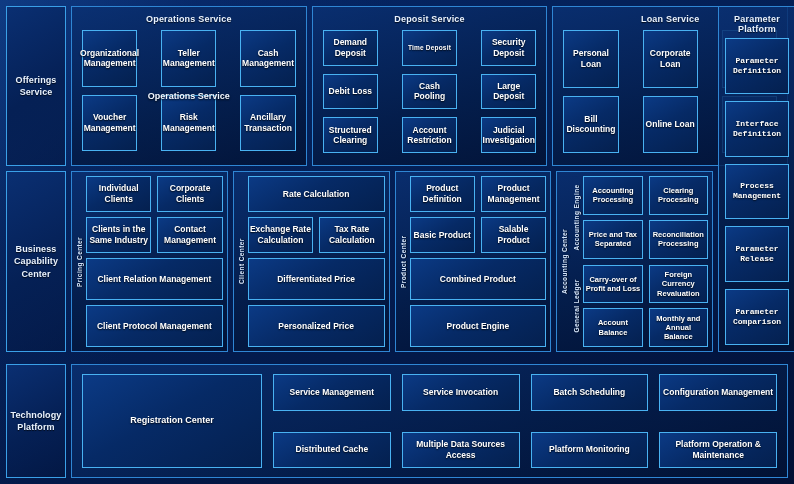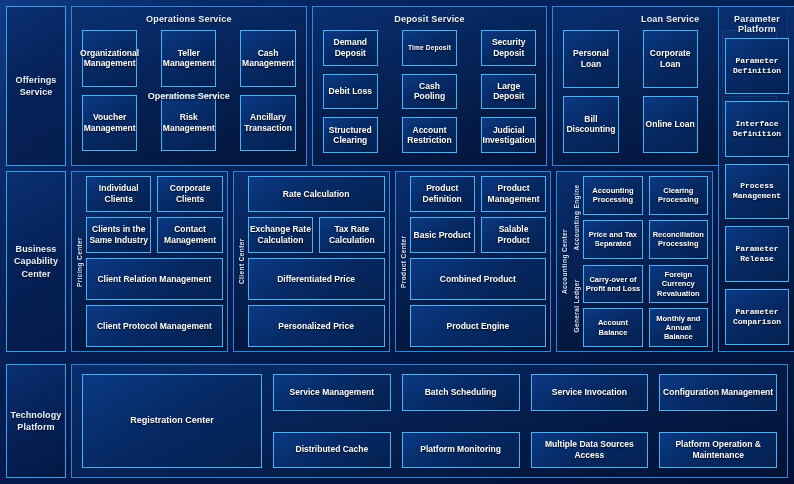--- a/index.html
+++ b/index.html
@@ -367,26 +367,26 @@
       <div class="panel" id="panel-technology">
 
         <div class="tile" id="tile-registration">Registration Center</div>
 
         <div class="tech-cols">
           <div class="tech-col">
             <div class="tile">Service Management</div>
             <div class="tile">Distributed Cache</div>
           </div>
           <div class="tech-col">
+            <div class="tile">Service Invocation</div>
+            <div class="tile">Multiple Data Sources Access</div>
+          </div>
+          <div class="tech-col">
             <div class="tile">Batch Scheduling</div>
             <div class="tile">Platform Monitoring</div>
-          </div>
-          <div class="tech-col">
-            <div class="tile">Service Invocation</div>
-            <div class="tile">Multiple Data Sources Access</div>
           </div>
           <div class="tech-col">
             <div class="tile">Configuration Management</div>
             <div class="tile">Platform Operation &amp; Maintenance</div>
           </div>
         </div>
 
       </div>
     </div>
   </div>

